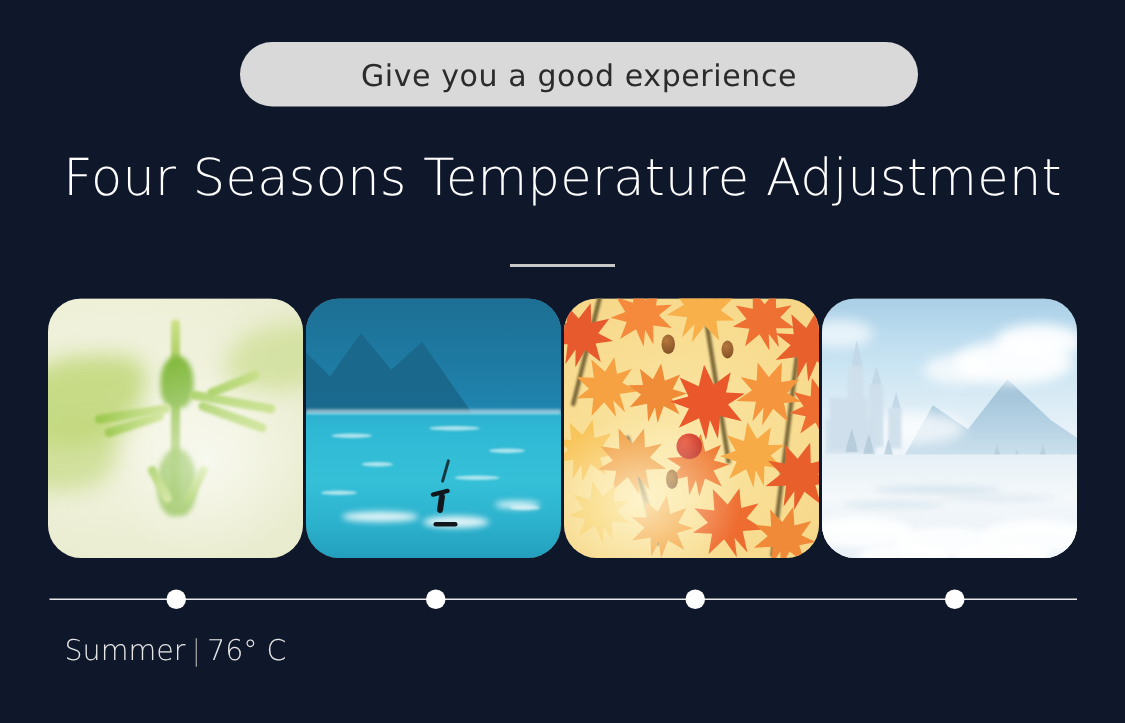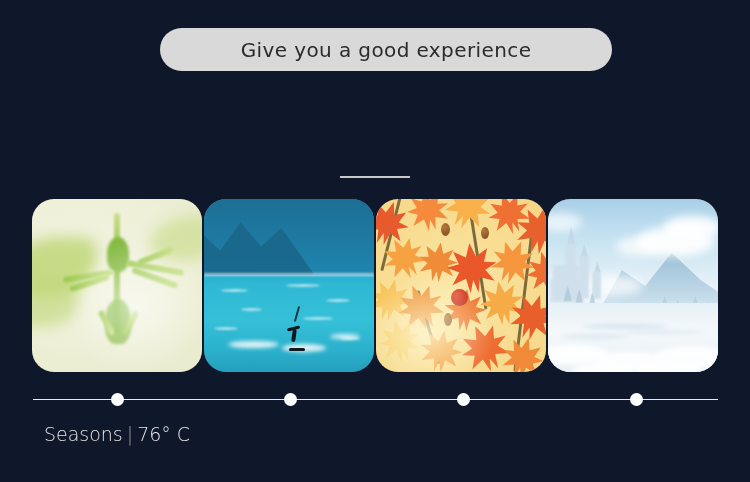--- a/index.html
+++ b/index.html
@@ -328,20 +328,21 @@
 </style>
 </head>
 <body>
 
 <div id="stage">
 
   <div id="badge">
     <span id="badge-text">Give you a good experience</span>
   </div>
 
+  <div id="title">Four Seasons Temperature Adjustment</div>
 
   <div id="divider"></div>
 
   <div id="cards">
 
     <div class="card">
       <div class="scene spring-bg">
         <div class="spring-blur-leaf" style="left:-14%;top:22%;width:52%;height:34%;"></div>
         <div class="spring-blur-leaf" style="left:-8%;top:48%;width:36%;height:26%;opacity:.55;"></div>
         <div class="spring-blur-leaf" style="left:70%;top:10%;width:44%;height:26%;opacity:.45;"></div>
@@ -456,17 +457,17 @@
   </div>
 
   <div id="timeline-line"></div>
   <div class="dot" style="left:117px;"></div>
   <div class="dot" style="left:290px;"></div>
   <div class="dot" style="left:463px;"></div>
   <div class="dot" style="left:636px;"></div>
 
   <div id="labels">
     <div class="label">
-      <span>Seasons</span><span class="sep">|</span><span>76° C</span>
+      <span>Summer</span><span class="sep">|</span><span>76° C</span>
     </div>
   </div>
 
 </div>
 
 </body></html>

